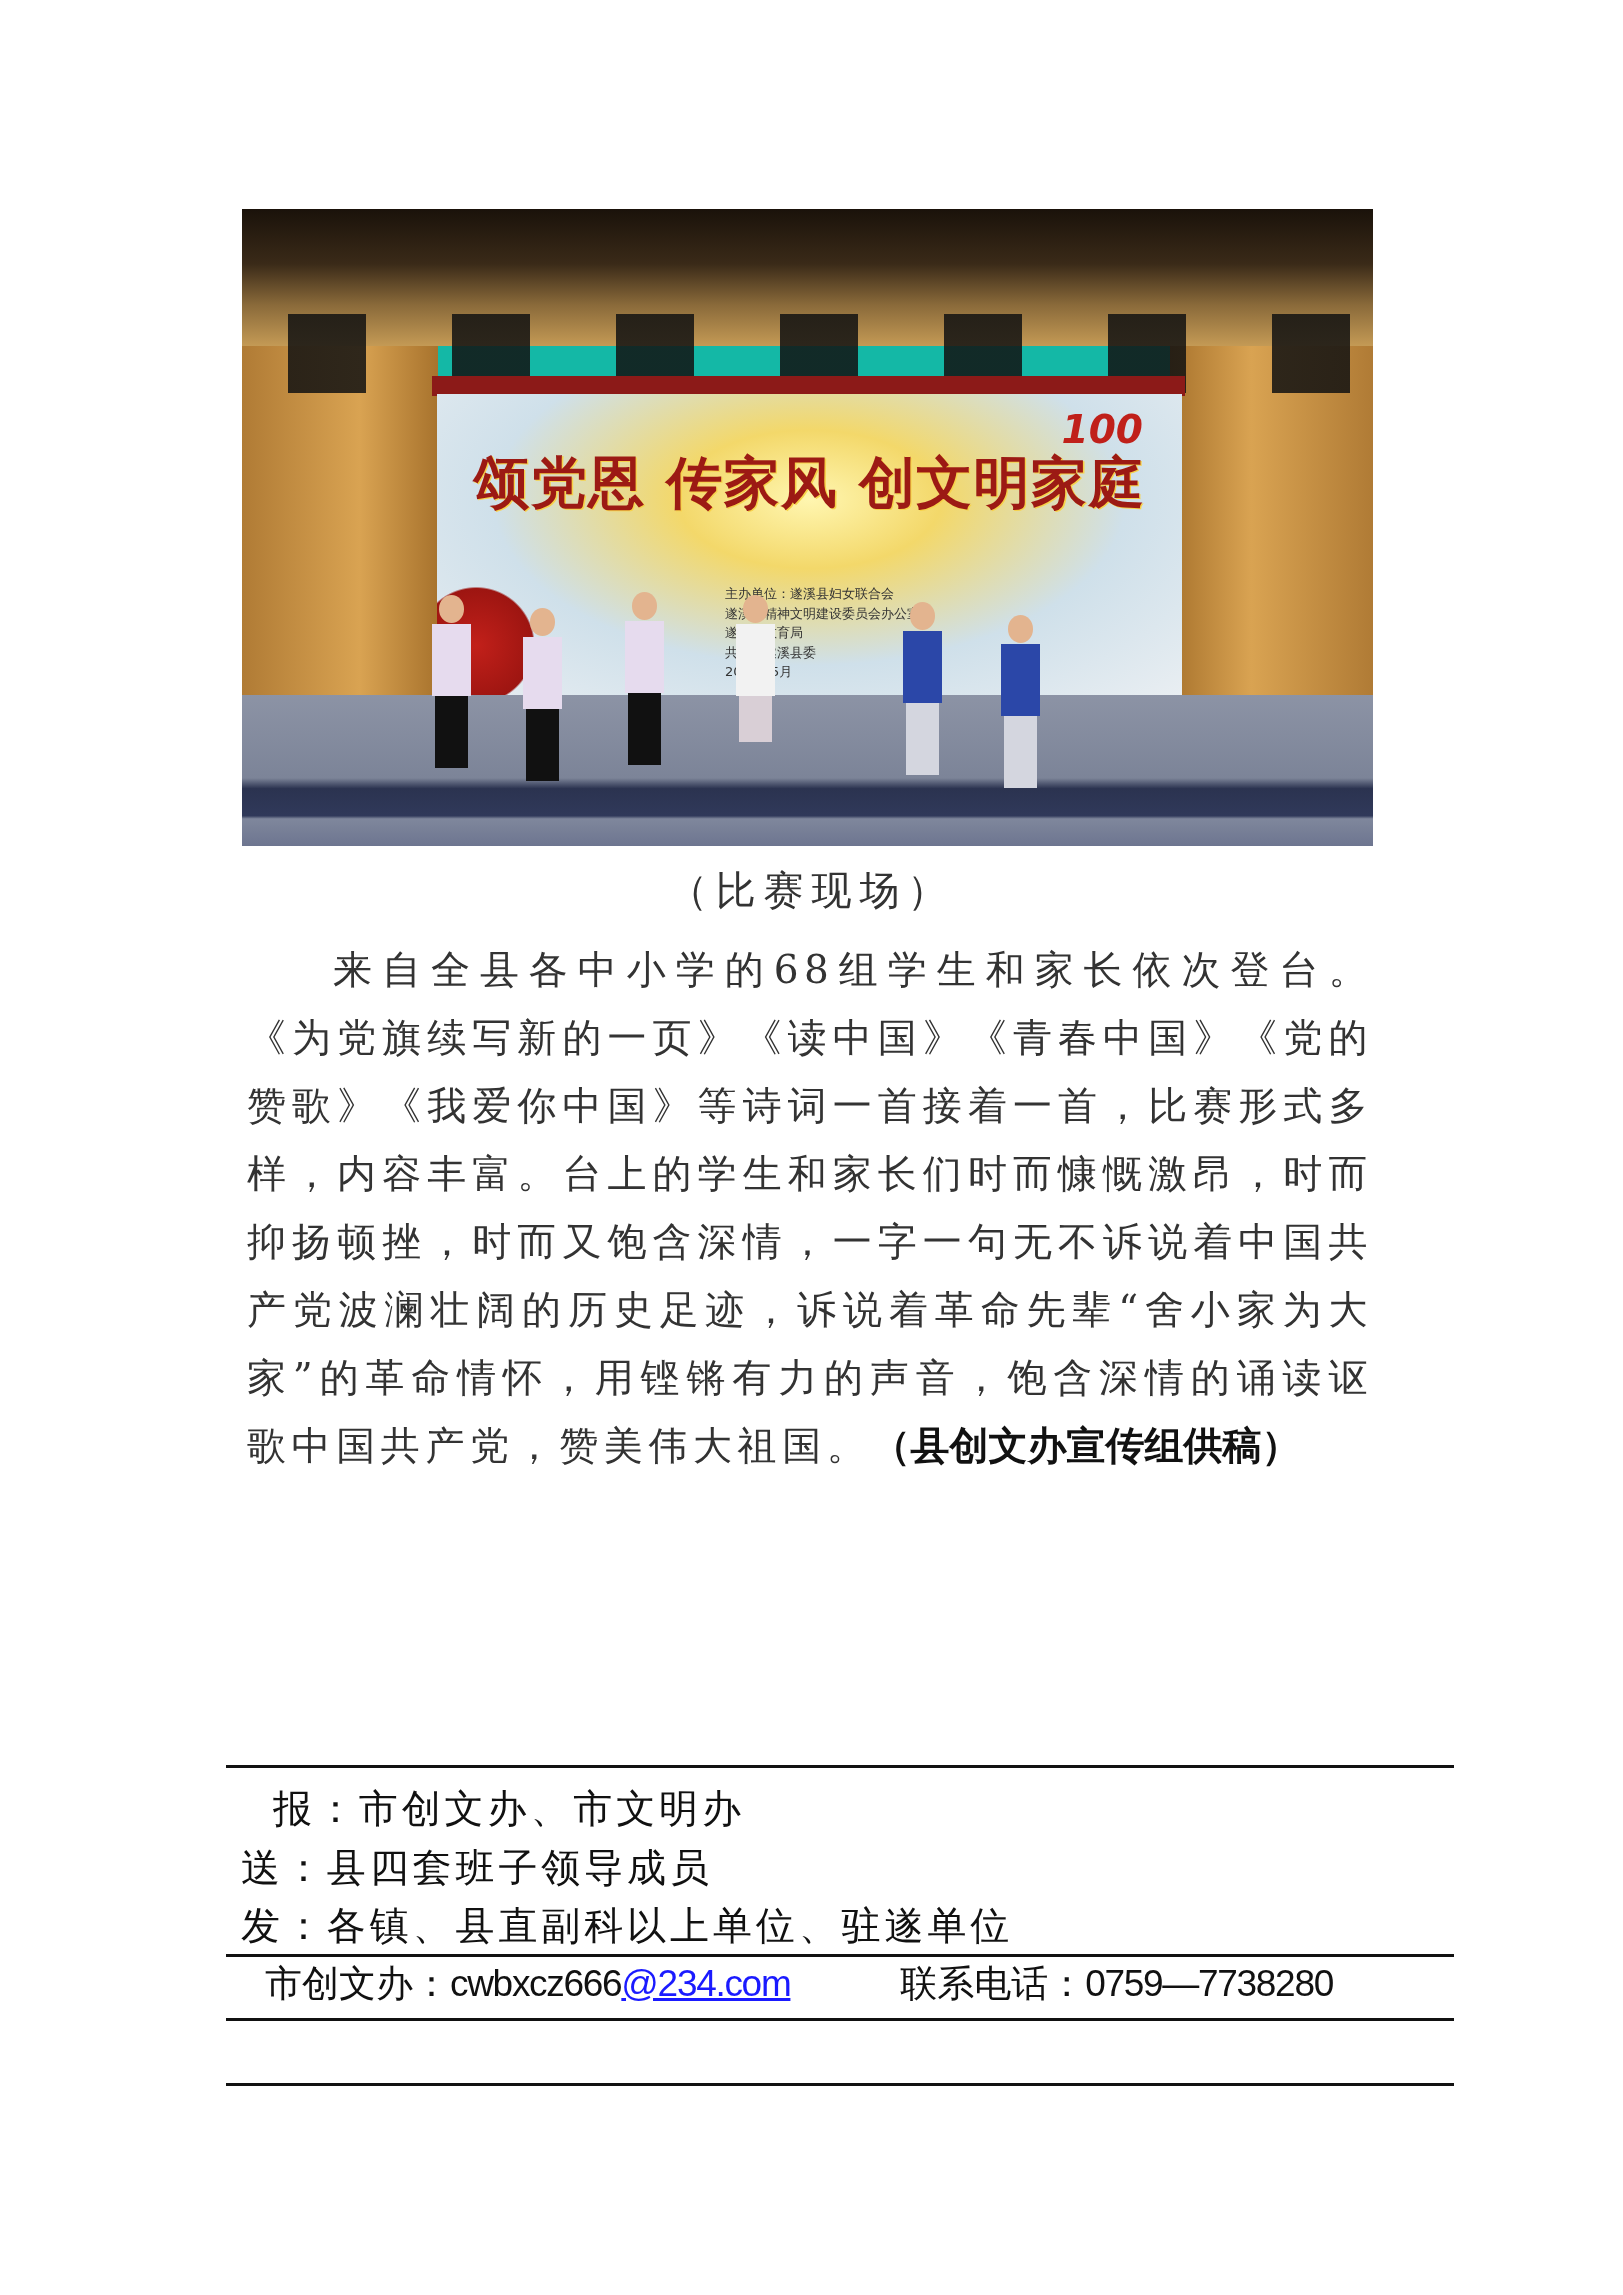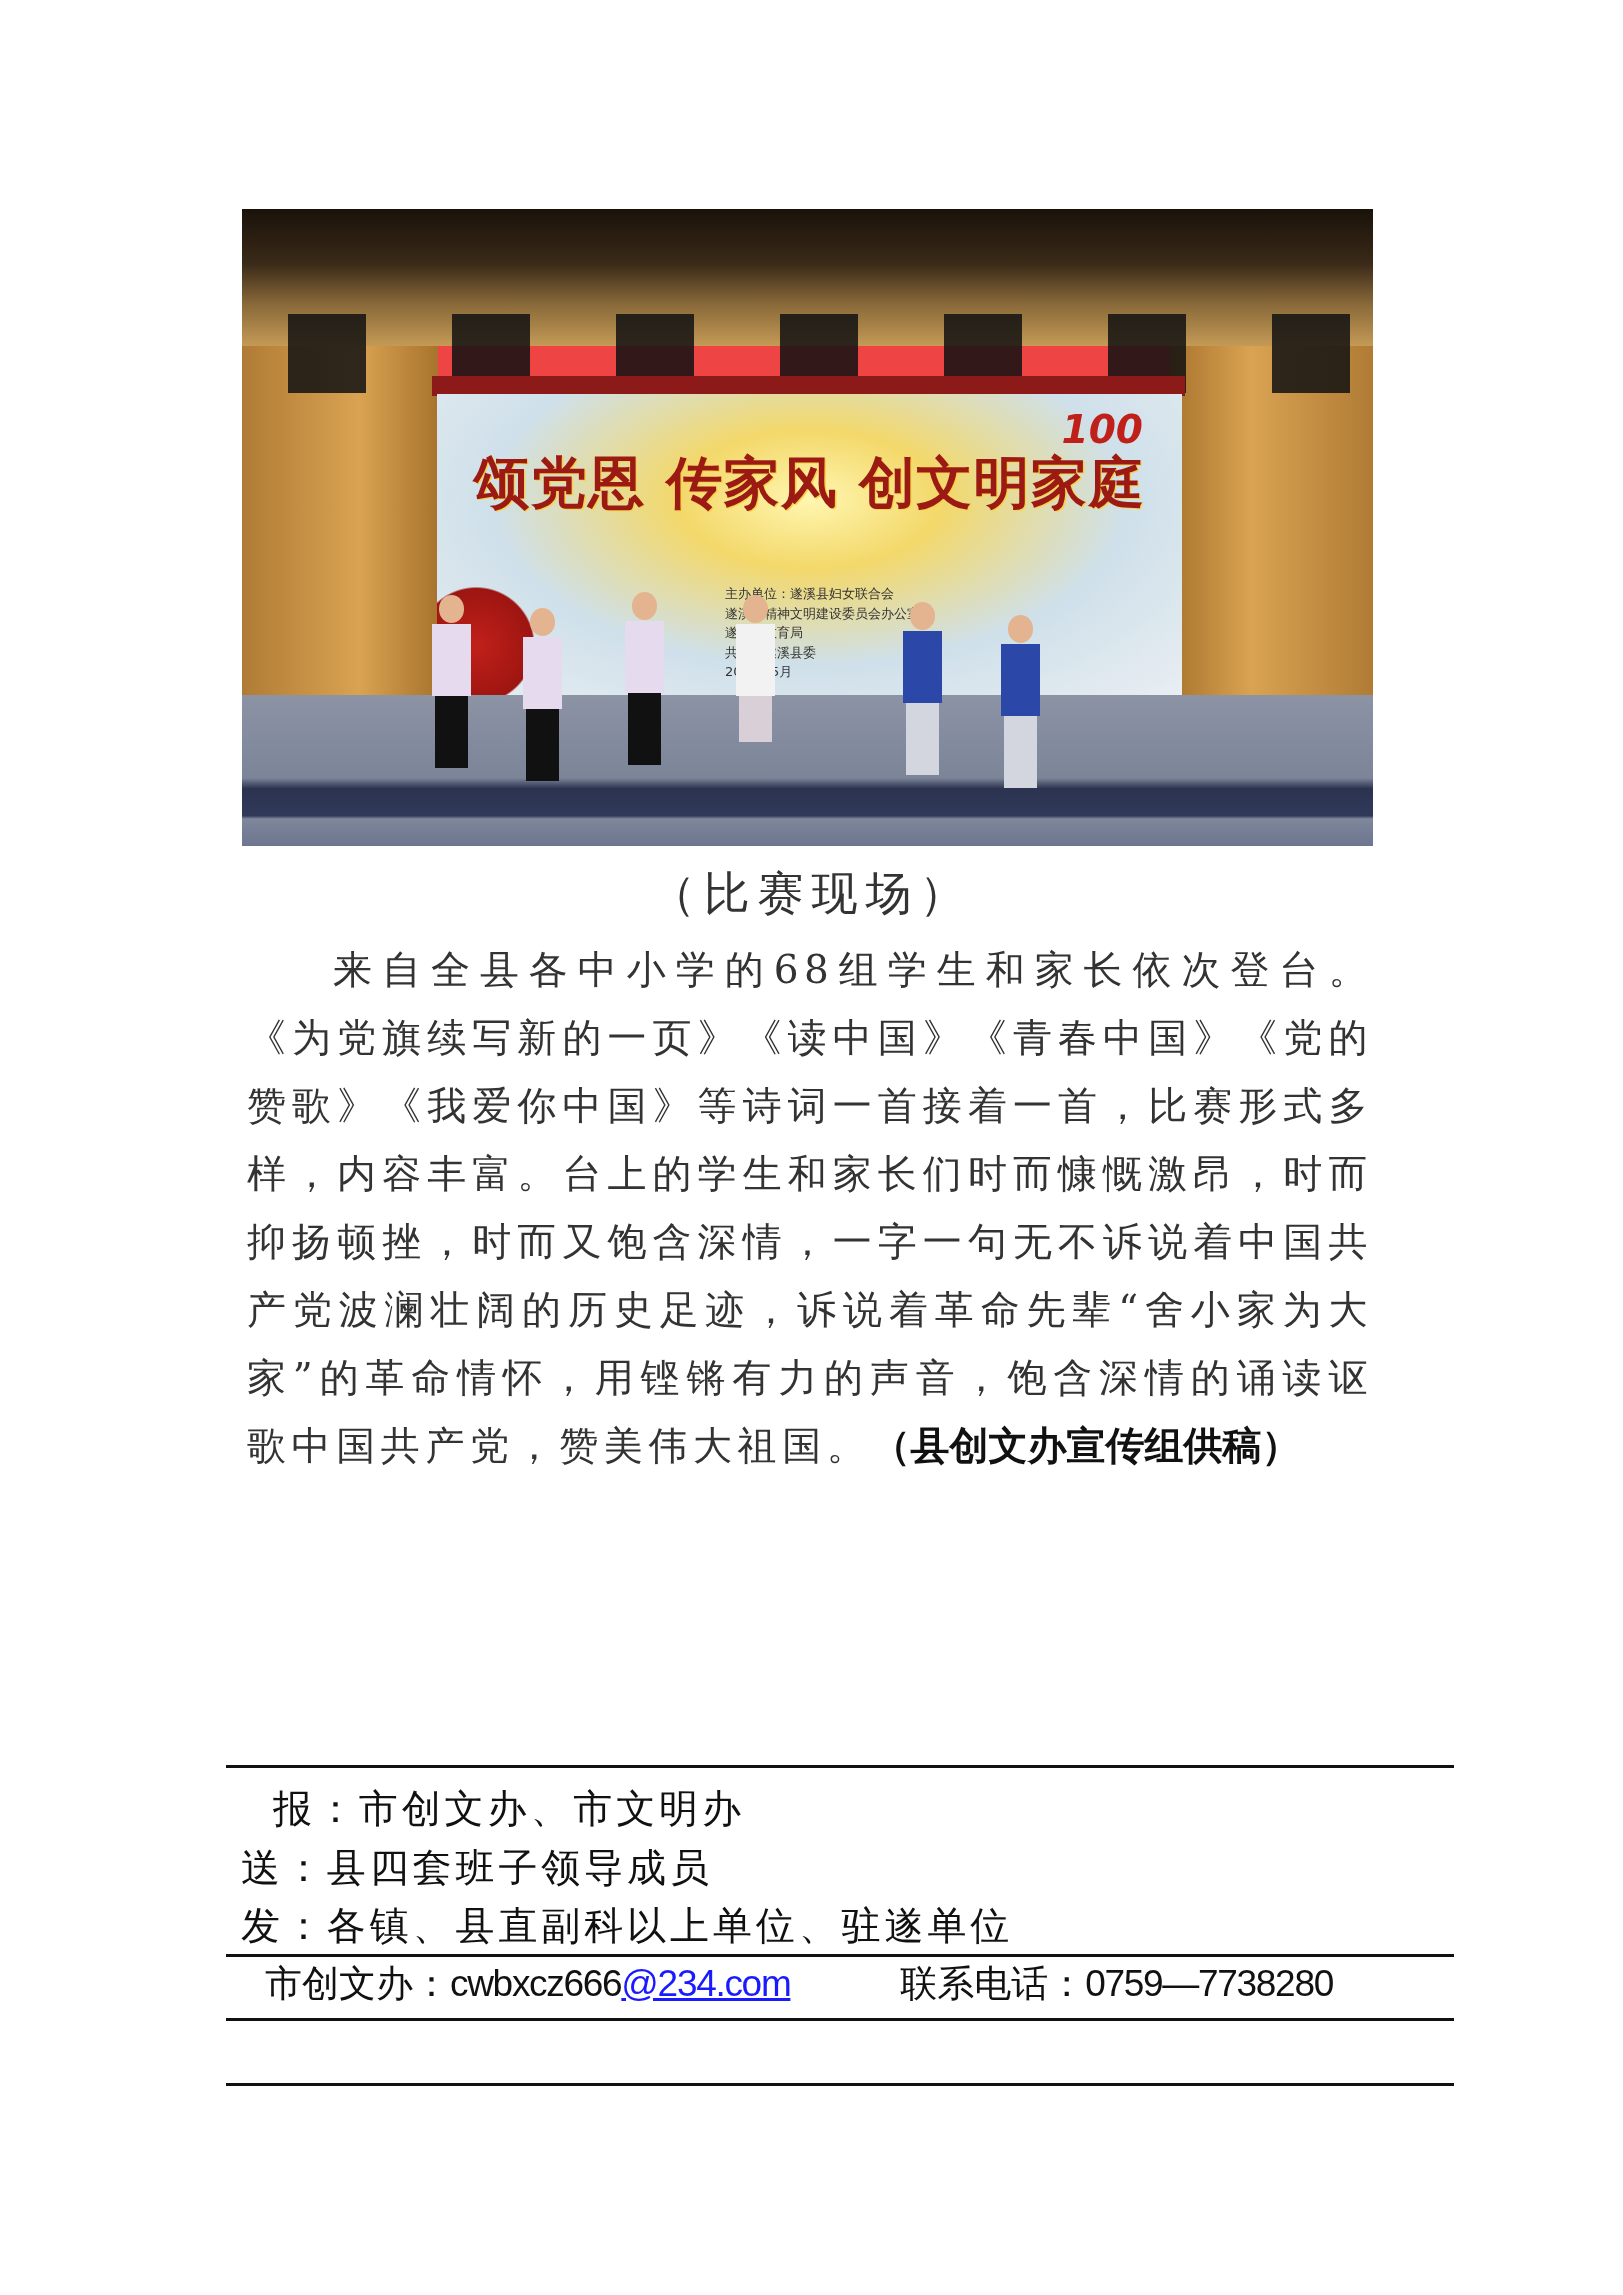--- a/index.html
+++ b/index.html
@@ -1,19 +1,19 @@
 <!DOCTYPE html>
 <html style="font-size:10.5px"><head>
 <meta charset="utf-8">
 <style>
   html, body { margin:0; padding:0; background:#ffffff; }
   body { width:1623px; height:2295px; position:relative; overflow:hidden;
          font-family:"DejaVu Serif","Liberation Serif",serif; color:#222; }
   .photo { position:absolute; left:242px; top:209px; width:1131px; height:637px; overflow:hidden;
-           background:#ef4444; }
+           background:#14b8a6; }
   .photo .ceiling { position:absolute; left:0; top:0; width:100%; height:137px;
     background:linear-gradient(180deg,#1a120a 0%,#3a2a18 40%,#8a6a3a 70%,#c49a55 100%); }
   .photo .wall-l { position:absolute; left:0; top:137px; width:196px; height:367px;
     background:linear-gradient(90deg,#b07b35,#d9a352 60%,#a8732d); }
   .photo .wall-r { position:absolute; right:0; top:137px; width:203px; height:367px;
     background:linear-gradient(90deg,#a8732d,#d9a352 40%,#b07b35); }
   .photo .truss { position:absolute; left:0; top:105px; width:100%; height:79px;
     background:repeating-linear-gradient(90deg,transparent 0 46px,#111 46px 124px,transparent 124px 164px); opacity:.85; }
   .photo .redband { position:absolute; left:190px; top:167px; width:753px; height:19.6px; background:#8c1a18; }
   .photo .banner { position:absolute; left:195px; top:185px; width:745px; height:301px;
@@ -34,21 +34,21 @@
   .person { position:absolute; width:39px; }
   .person .head { width:25px; height:27.5px; border-radius:50%; background:#e3b48f; margin:0 auto; }
   .person .torso { width:39px; height:72px; background:#e6dbee; margin-top:1.3px; }
   .person .legs { width:33px; height:72px; background:#111; margin:0 auto; }
   .person.kid .torso { background:#2b47a8; }
   .person.kid .legs { background:#d4d6df; }
   .person.girl .torso { background:#f2f2f2; }
   .person.girl .legs { background:#d9cfd6; height:46px; }
 
   .caption { position:absolute; left:0; width:1623px; top:863px; text-align:center;
-    font-size:46px; letter-spacing:7.9px; color:#333; }
+    font-size:40px; letter-spacing:7.9px; color:#333; }
   .body-text { position:absolute; left:247px; top:936px; width:1126px; font-size:39px; line-height:68px;
     color:#333; text-align:justify; text-indent:86px; letter-spacing:5.6px; }
   .body-text .credit { font-family:"DejaVu Sans","Liberation Sans",sans-serif; font-weight:bold; color:#111; letter-spacing:0; }
 
   .rule { position:absolute; left:226px; width:1228px; height:2.6px; background:#111; }
   .dist { position:absolute; left:241px; font-size:39px; color:#111; letter-spacing:3.9px; }
   .contact { position:absolute; left:265px; top:1959px; height:52px; font-size:37px; color:#111; white-space:nowrap; }
   .contact .sans { font-family:Liberation Sans, sans-serif; letter-spacing:-1.3px; }
   .contact a { color:#1a1aff; text-decoration:underline; }
   .contact .phone-label { margin-left:98px; }

